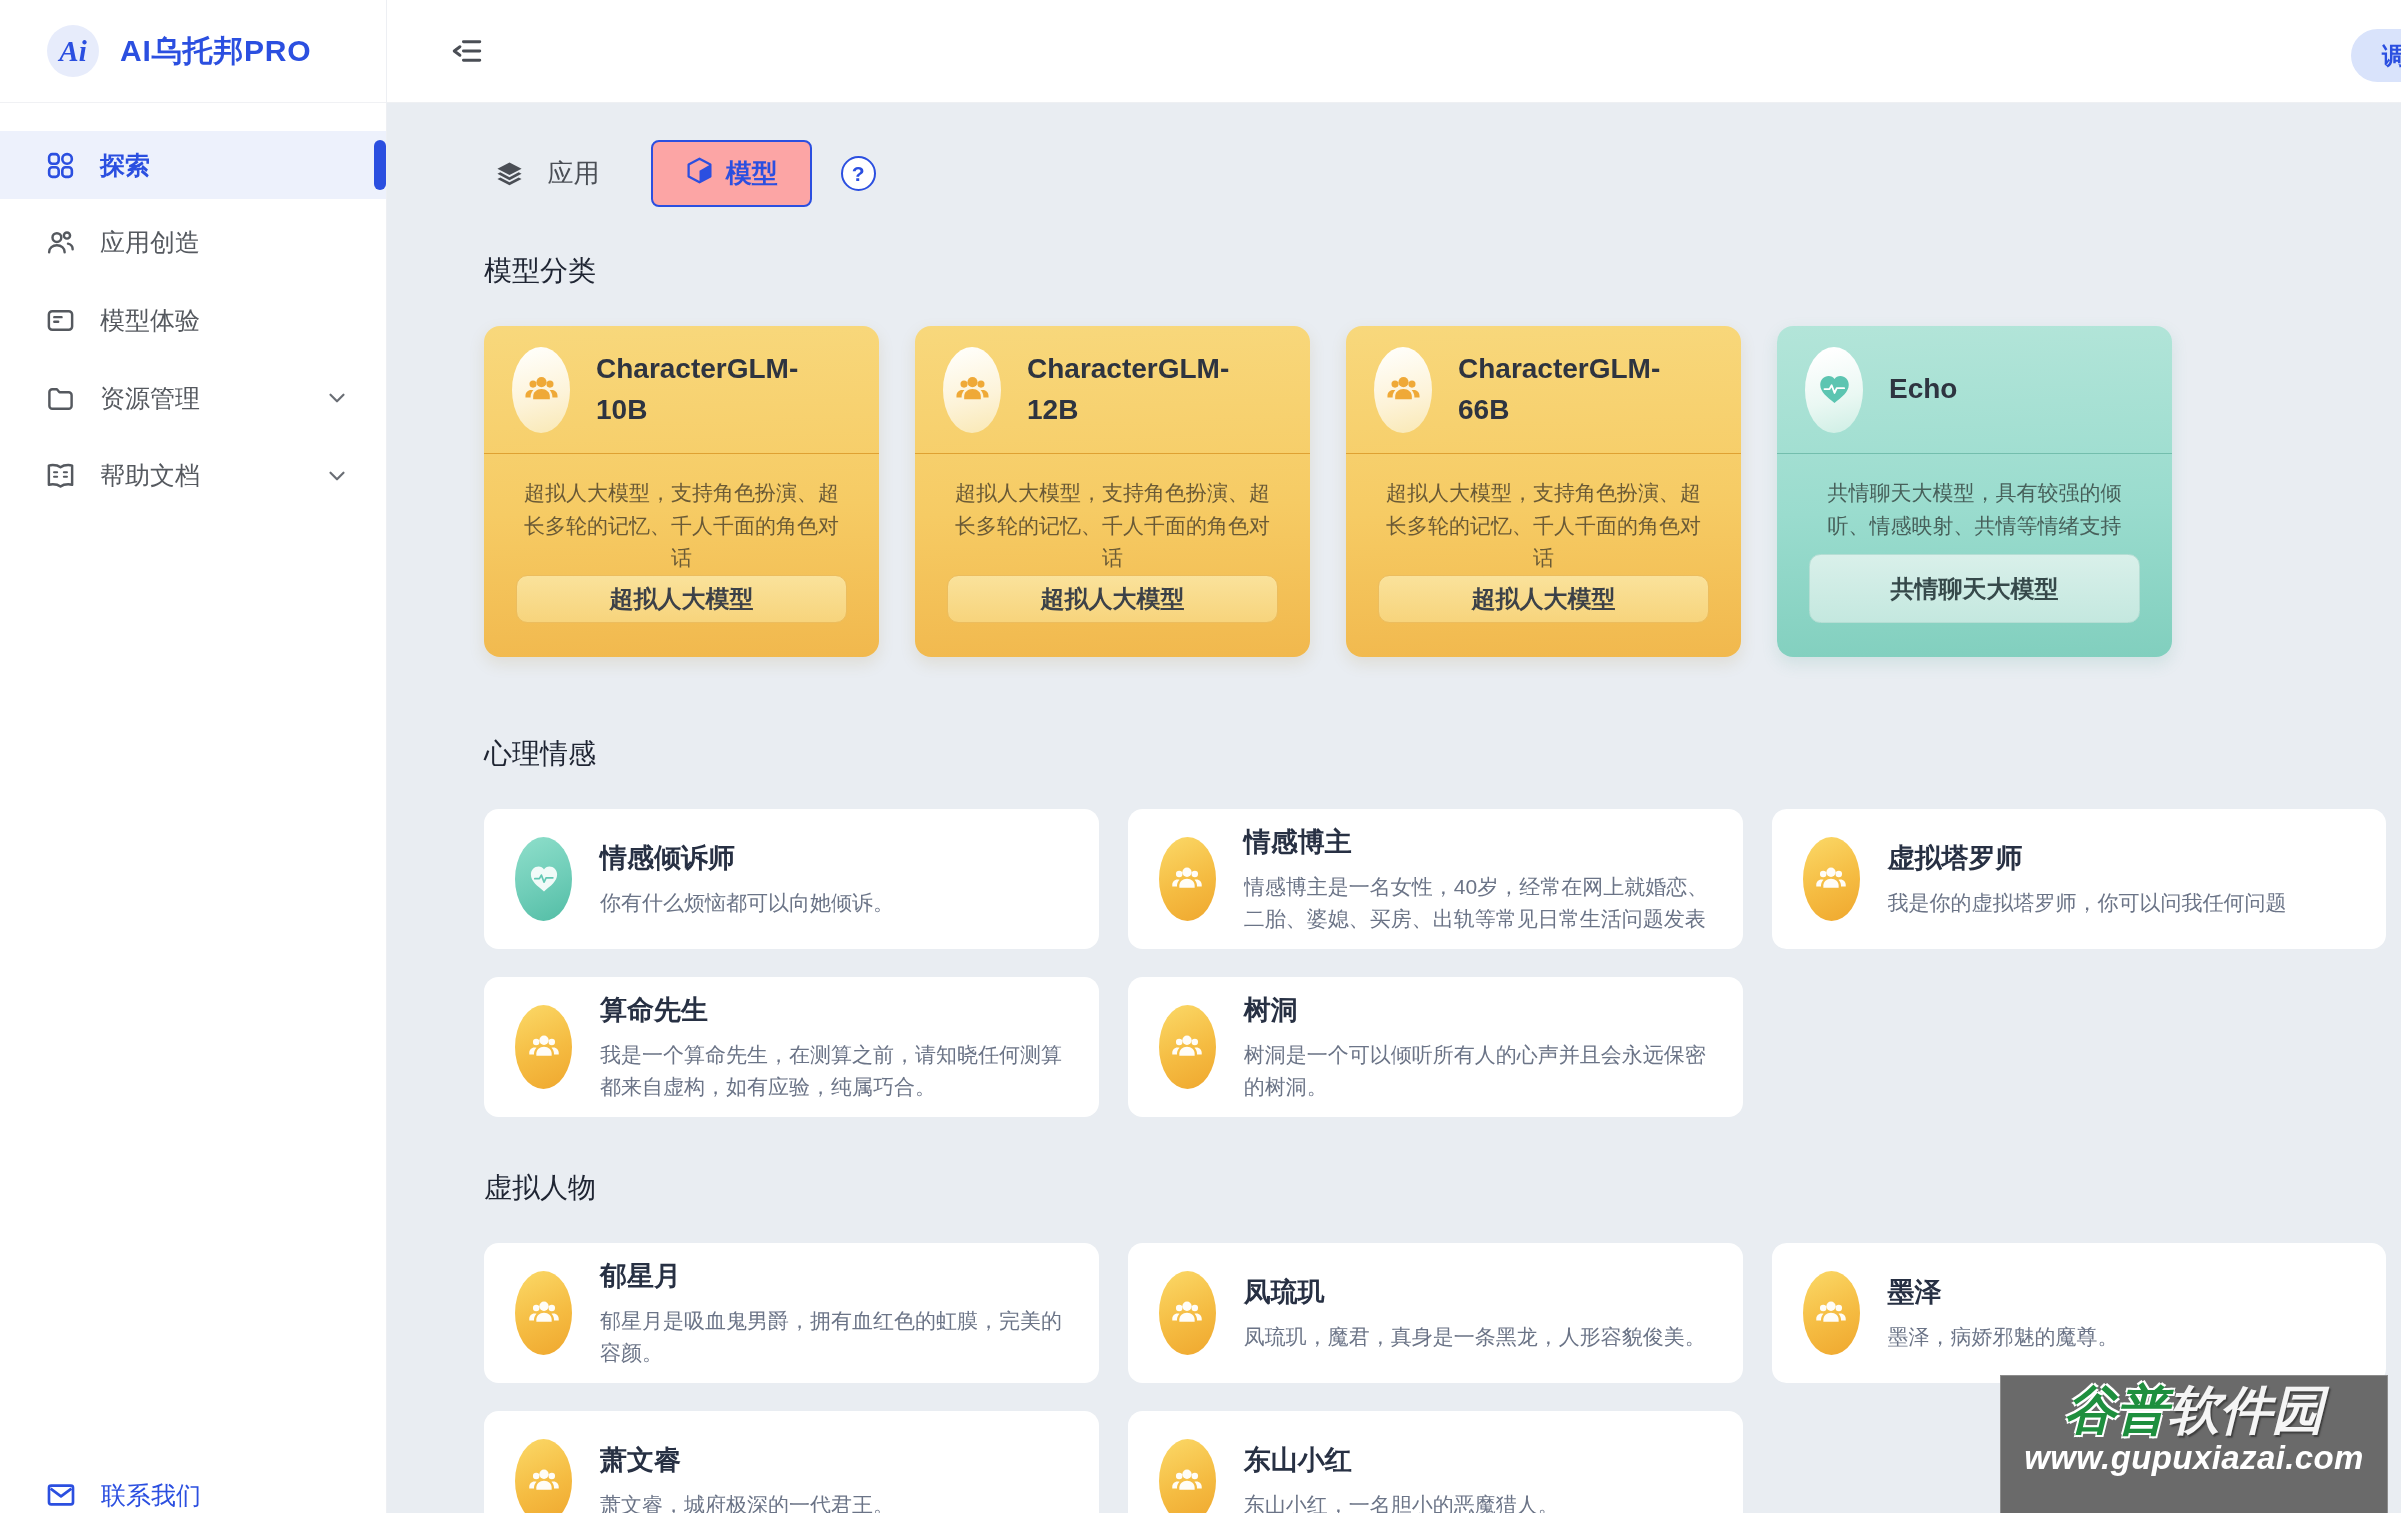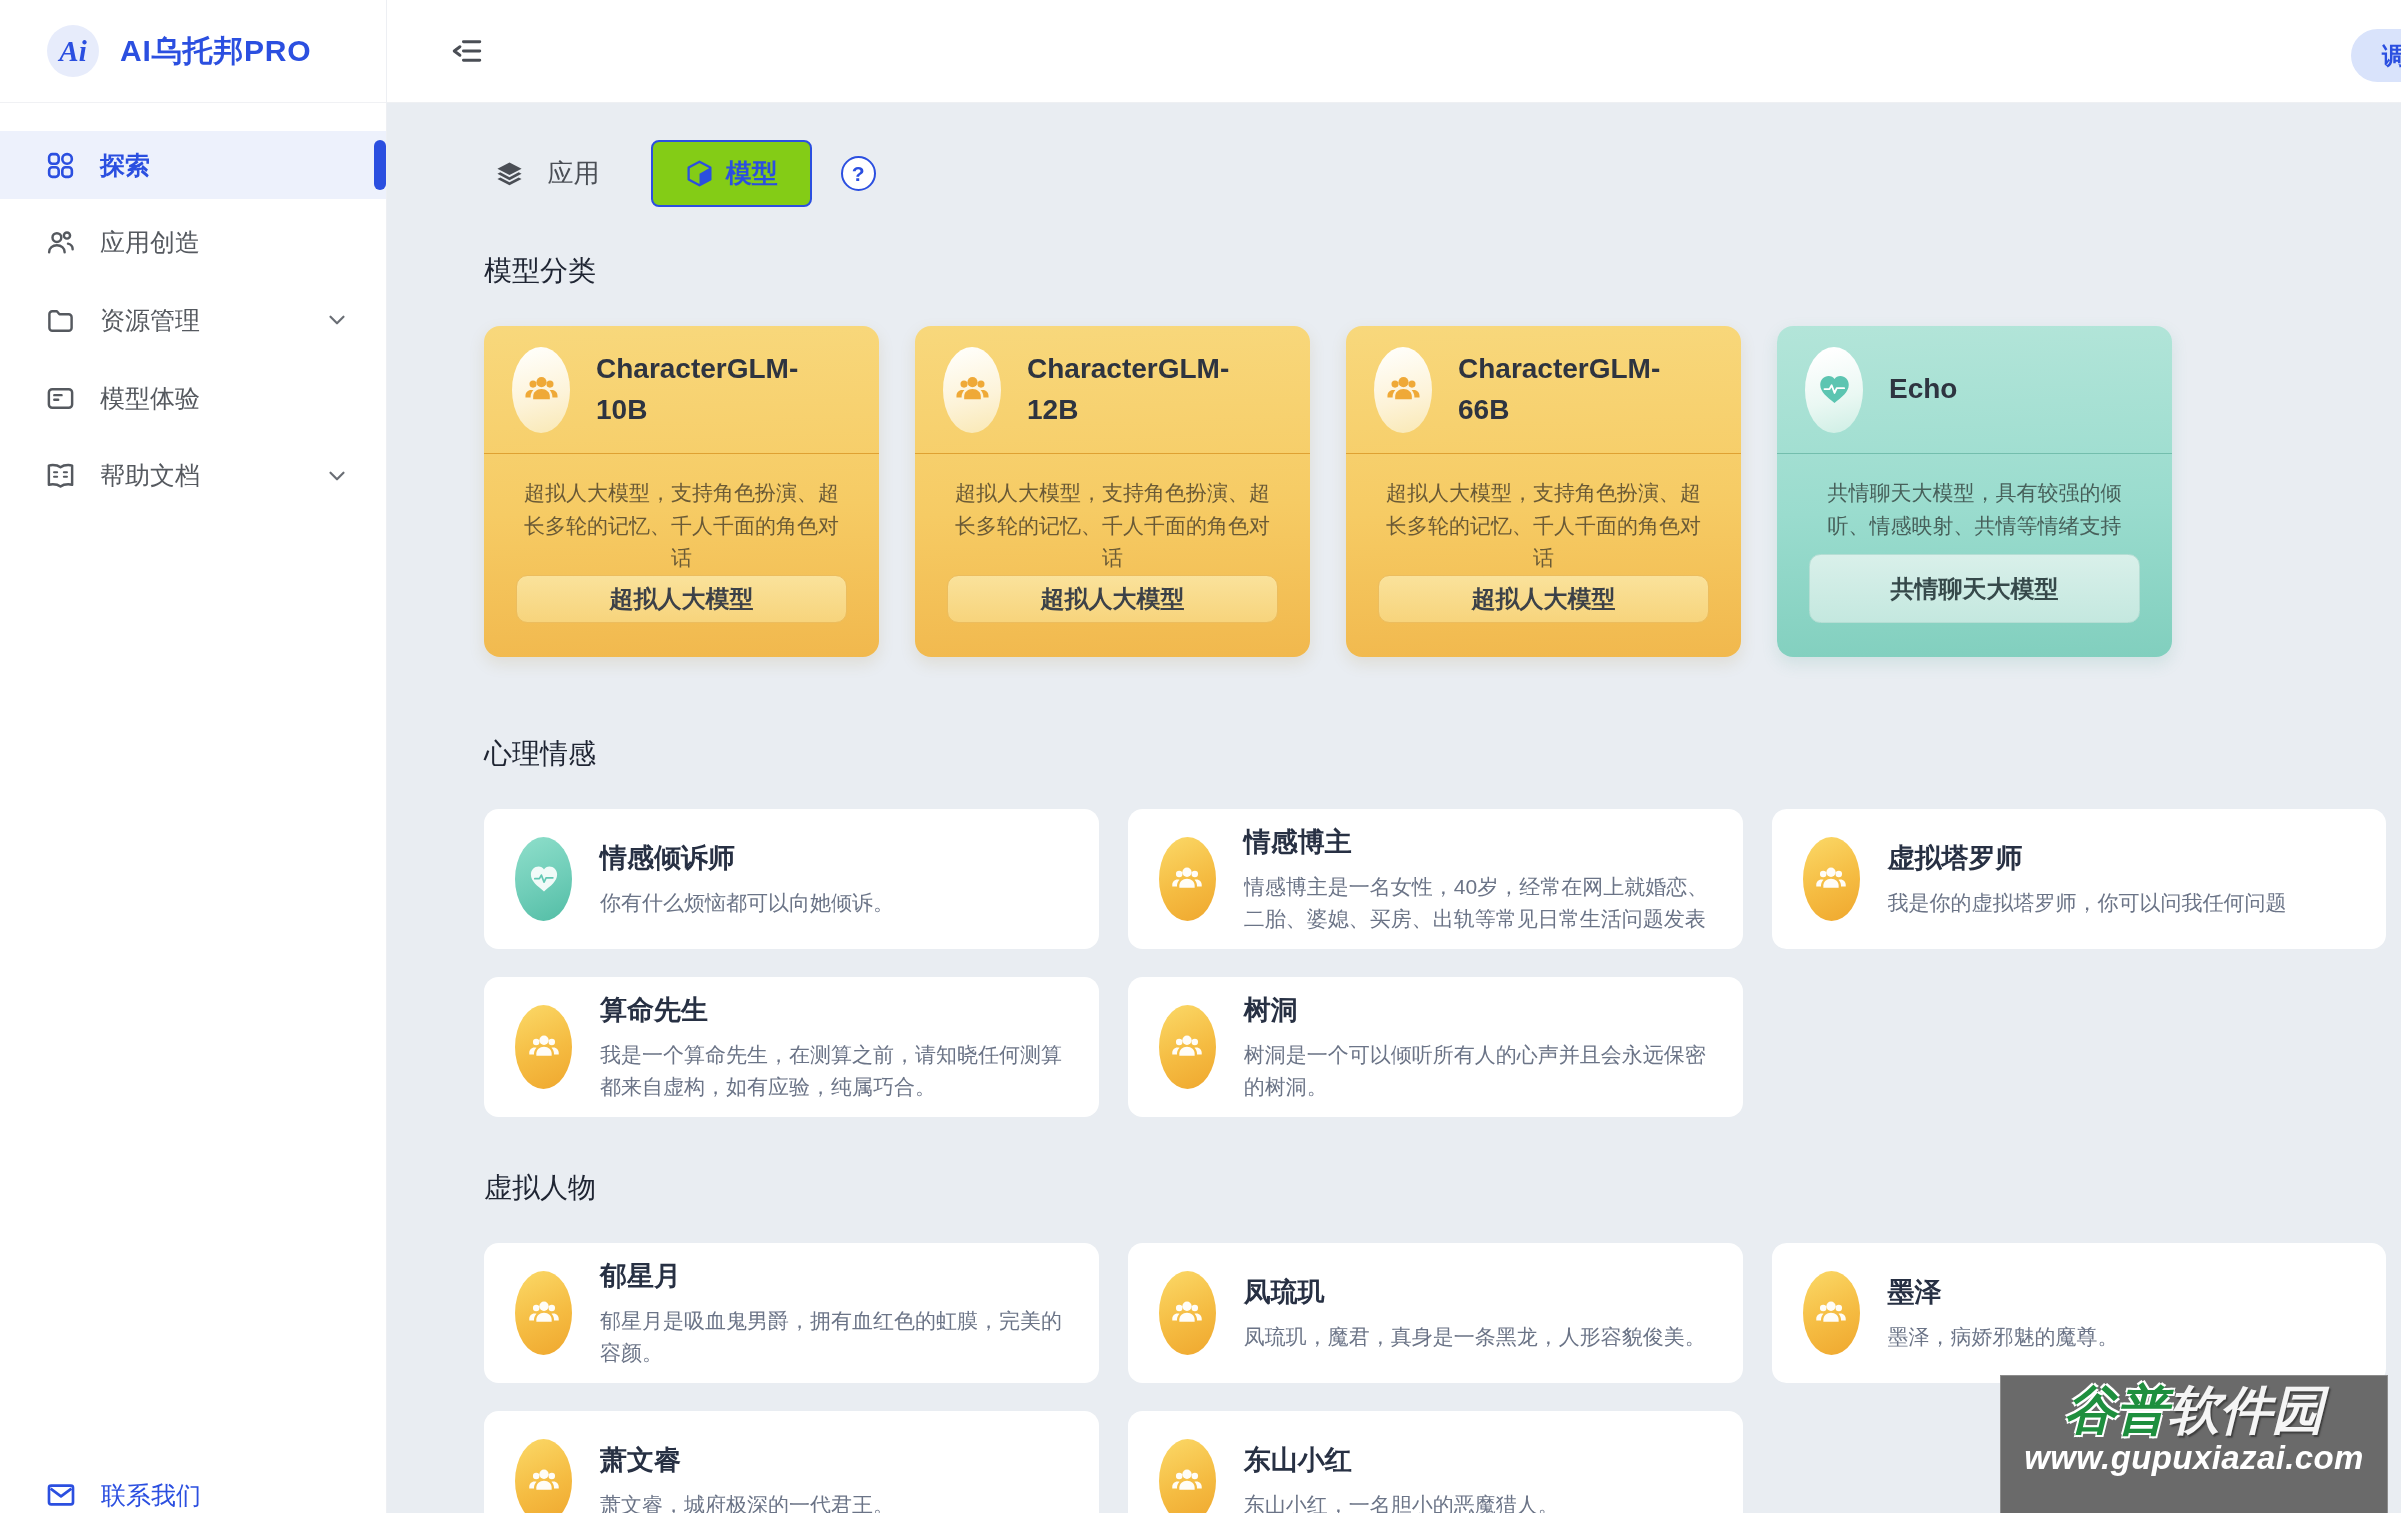--- a/index.html
+++ b/index.html
@@ -30,21 +30,21 @@
   .main{flex:1;display:flex;flex-direction:column;min-width:0;}
   .top-bar{height:102px;flex-shrink:0;background:#fff;position:relative;border-bottom:1.6px solid #eef0f3;}
   .fold-btn{position:absolute;left:63px;top:34px;width:34px;height:34px;color:#4a4e55;cursor:pointer;}
   .invoke-pill{position:absolute;right:-60px;top:29px;background:#d9e3fb;color:#2b4fe0;font-size:24px;font-weight:600;
                padding:10.6px 31px;border-radius:811px;cursor:pointer;white-space:nowrap;}
   .content{flex:1;padding:37px 14.6px 0 97px;overflow:hidden;}
 
   .tabs-row{display:flex;align-items:center;margin-left:11.4px;}
   .tab-app{display:flex;align-items:center;gap:23px;font-size:26px;color:#4a4e55;cursor:pointer;padding:11.4px 0;}
   .tab-app .tb-ico{width:29px;height:29px;color:#4a4e55;}
-  .tab-model{display:flex;align-items:center;gap:11.4px;margin-left:52px;border:2.4px solid #2b4fe0;background:#84cc16;
+  .tab-model{display:flex;gap:11.4px;margin-left:52px;border:2.4px solid #2b4fe0;background:#fca5a5;
              color:#2b4fe0;font-weight:700;font-size:26px;border-radius:8px;padding:14px 32px;cursor:pointer;}
   .tab-model .tb-ico{width:29px;height:29px;color:#2b4fe0;}
   .help-badge{margin-left:29px;width:31px;height:31px;border-radius:50%;border:2.4px solid #2b4fe0;color:#2b4fe0;background:#fff;
               font-size:21px;font-weight:700;display:flex;align-items:center;justify-content:center;cursor:pointer;}
 
   .section-title{font-size:28px;font-weight:400;color:#1f2533;margin:45px 0 36px;}
   .section-title.mt-lg{margin-top:78px;}
   .section-title.mt-md{margin-top:52px;}
 
   
@@ -167,32 +167,32 @@
         <span>探索</span>
       </div>
       <div class="nav-item">
         <svg class="nv-ico" viewBox="0 0 38 38" width="31" height="31">
             <use href="#i-users"></use>
           </svg>
         <span>应用创造</span>
       </div>
       <div class="nav-item">
         <svg class="nv-ico" viewBox="0 0 38 38" width="31" height="31">
+            <use href="#i-cardbox"></use>
+          </svg>
+        <span>模型体验</span>
+      </div>
+      <div class="nav-item">
+        <svg class="nv-ico" viewBox="0 0 38 38" width="31" height="31">
             <use href="#i-folder"></use>
           </svg>
         <span>资源管理</span>
         <svg class="nav-chevron" viewBox="0 0 32 32" width="26" height="26">
             <use href="#i-chevron"></use>
           </svg>
-      </div>
-      <div class="nav-item">
-        <svg class="nv-ico" viewBox="0 0 38 38" width="31" height="31">
-            <use href="#i-cardbox"></use>
-          </svg>
-        <span>模型体验</span>
       </div>
       <div class="nav-item">
         <svg class="nv-ico" viewBox="0 0 38 38" width="31" height="31">
             <use href="#i-book"></use>
           </svg>
         <span>帮助文档</span>
         <svg class="nav-chevron" viewBox="0 0 32 32" width="26" height="26">
             <use href="#i-chevron"></use>
           </svg>
       </div>

